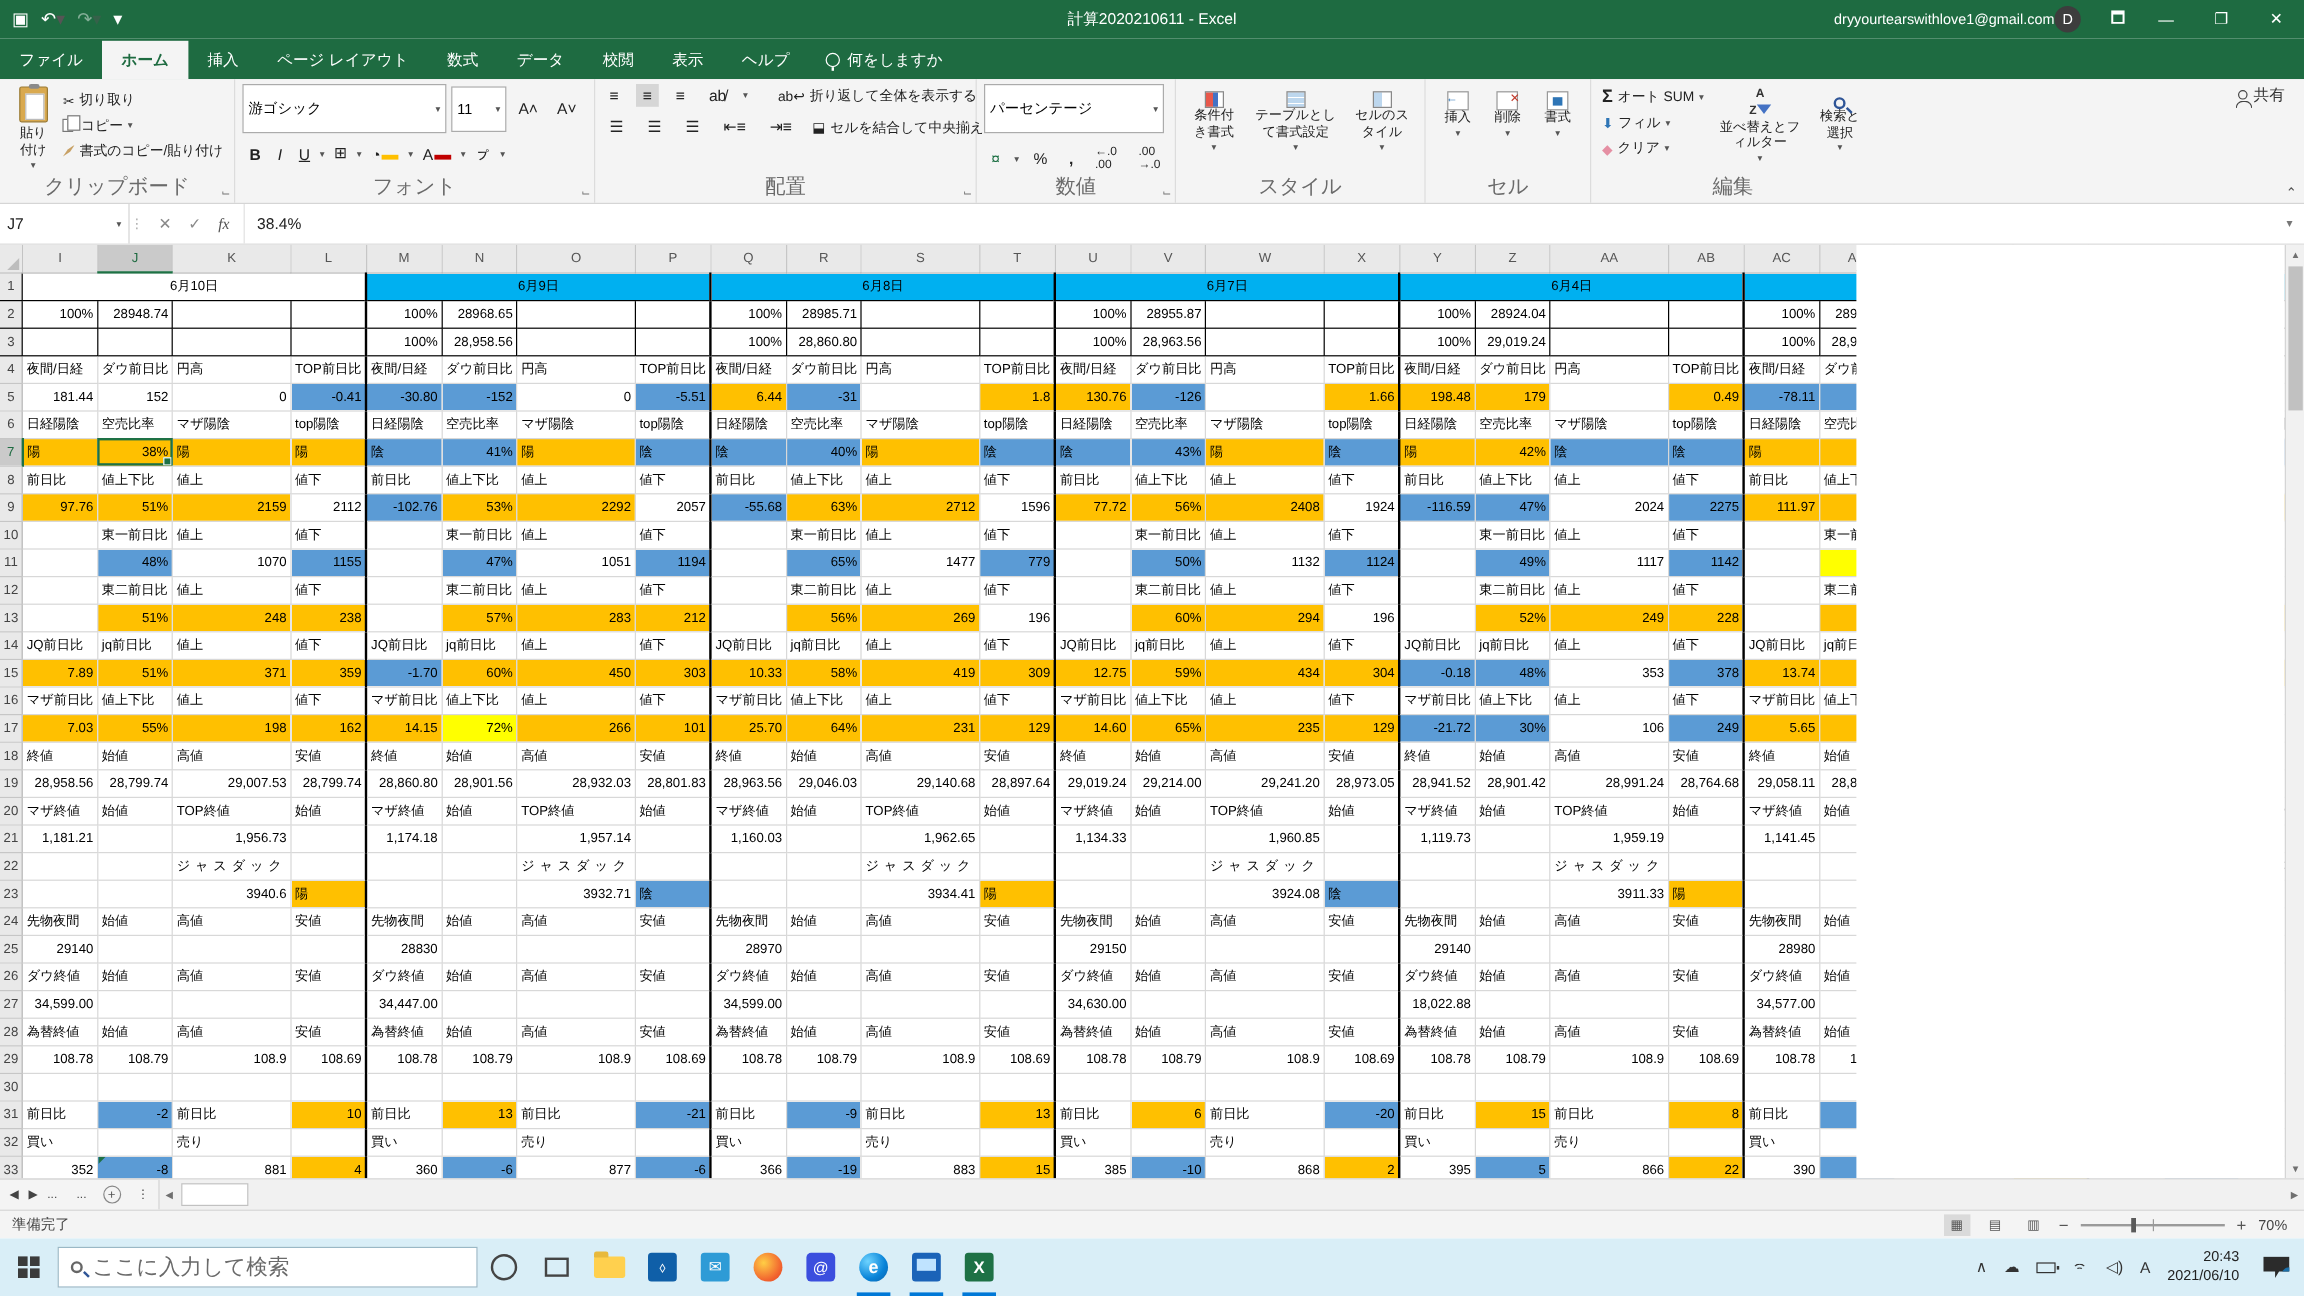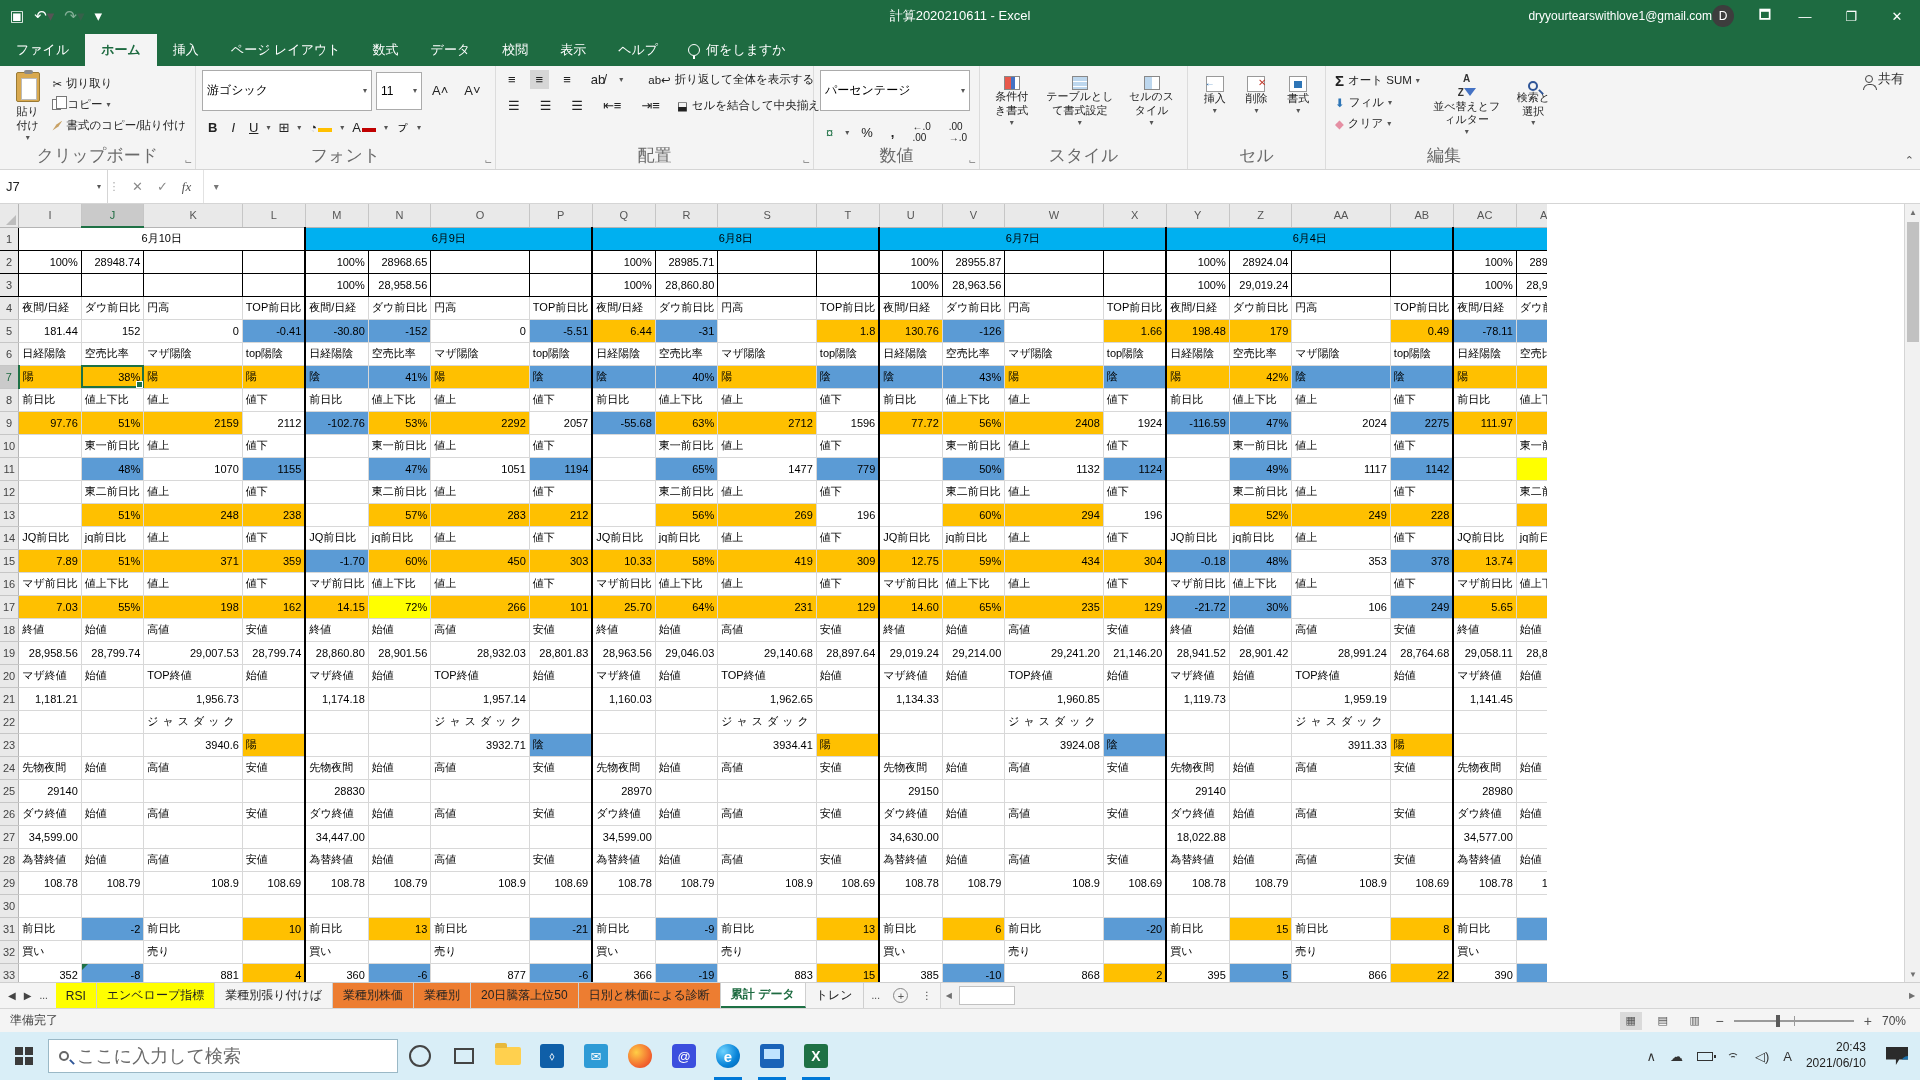--- a/index.html
+++ b/index.html
@@ -386,20 +386,21 @@
     <div id="namebox">
         <span>J7</span>
         <span class="chev">▾</span>
       </div>
     <div class="fb-dots">⋮</div>
     <div class="fb-btns">
       <span>✕</span>
       <span>✓</span>
       <span class="fx">fx</span>
     </div>
+    <div id="formula-value">38.4%</div>
     <div class="fb-exp">▾</div>
   </div>
 
   <div id="sheet">
     <div id="hdr-cont"></div>
     <div id="blank-right"></div>
     <table id="grid">
         <colgroup>
           <col style="width:25px">
           <col style="width:50px">
@@ -991,21 +992,21 @@
             <td class="num">28,901.56</td>
             <td class="num">28,932.03</td>
             <td class="be num">28,801.83</td>
             <td class="num">28,963.56</td>
             <td class="num">29,046.03</td>
             <td class="num">29,140.68</td>
             <td class="be num">28,897.64</td>
             <td class="num">29,019.24</td>
             <td class="num">29,214.00</td>
             <td class="num">29,241.20</td>
-            <td class="be num">21,146.20</td>
+            <td class="be num">28,973.05</td>
             <td class="num">28,941.52</td>
             <td class="num">28,901.42</td>
             <td class="num">28,991.24</td>
             <td class="be num">28,764.68</td>
             <td class="num">29,058.11</td>
             <td class="num">28,890.39</td>
             <td class="num">29,157.16</td>
             <td class="be num">28,879.15</td>
             <td class="num">28,946.14</td>
             <td class="num">28,730.81</td>
@@ -1439,31 +1440,20 @@
       <span class="varrow" style="bottom:0">▼</span>
     </div>
   </div>
 
   <div id="tabbar">
     <div class="tnav">
       <span>◀</span>
       <span>▶</span>
       <span>...</span>
     </div>
-    <div id="stabs" style="display:flex;align-items:stretch;">
-        <div class="stab yellow">RSI</div>
-        <div class="stab yellow">エンベロープ指標</div>
-        <div class="stab plain">業種別張り付けば</div>
-        <div class="stab orange">業種別株価</div>
-        <div class="stab orange">業種別</div>
-        <div class="stab orange">20日騰落上位50</div>
-        <div class="stab orange">日別と株価による診断</div>
-        <div class="stab active active">累計 データ</div>
-        <div class="stab plain">トレン</div>
-      </div>
     <div class="tnav">
         <span>...</span>
       </div>
     <div class="addsheet">
         <i>+</i>
       </div>
     <div class="tnav">
         <span>⋮</span>
       </div>
     <div id="hscroll">

